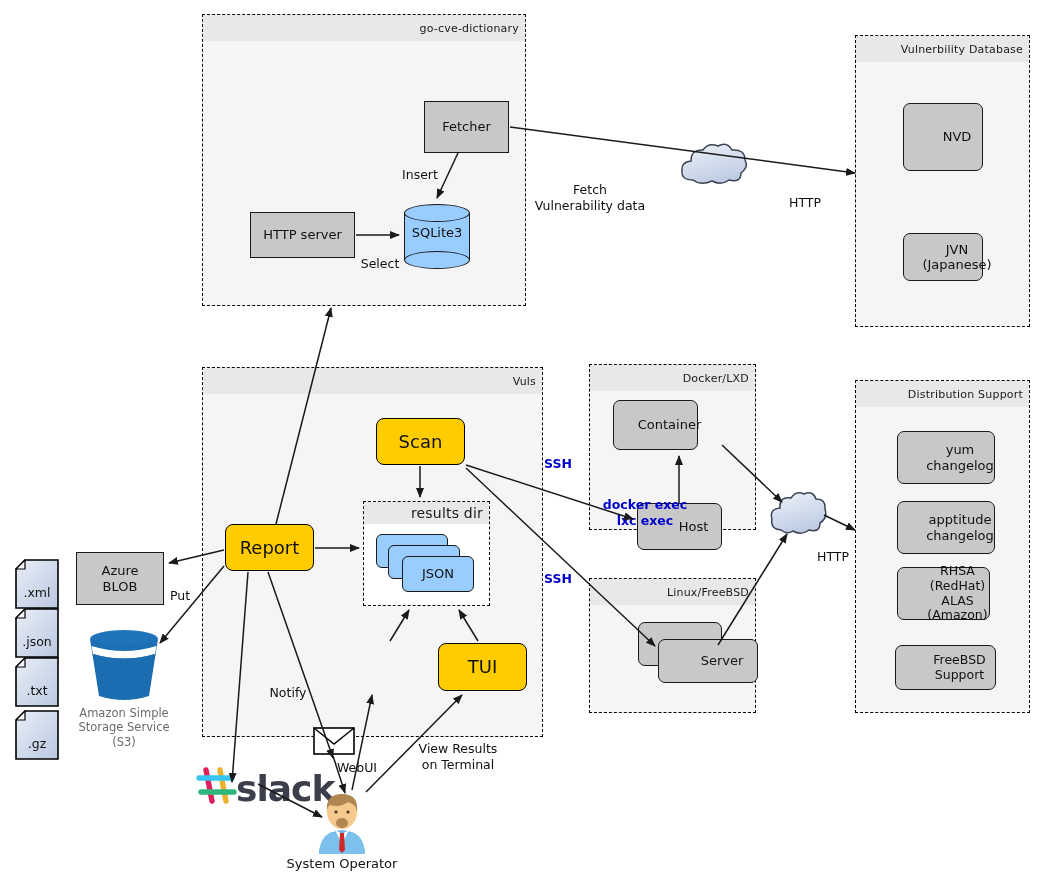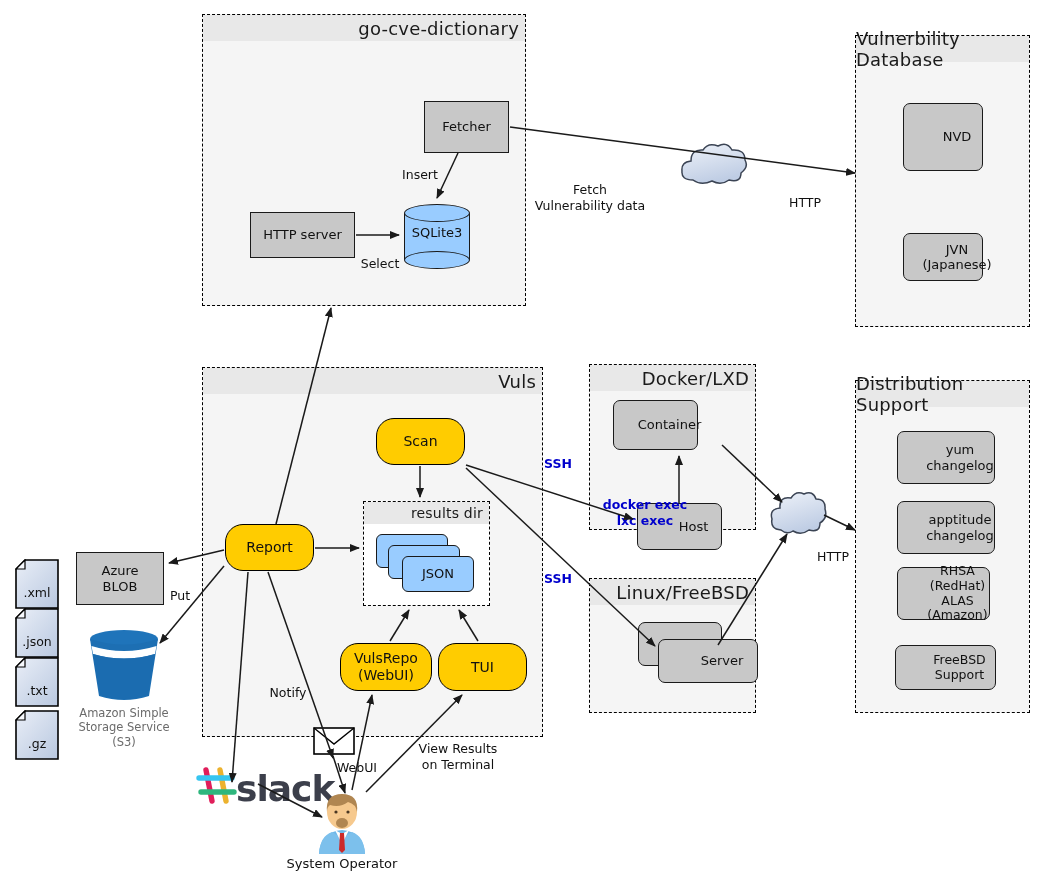--- a/index.html
+++ b/index.html
@@ -4,30 +4,30 @@
 <style>
   html,body{margin:0;padding:0;background:#ffffff;}
   body{font-family:"DejaVu Sans","Liberation Sans",sans-serif;}
   #stage{position:relative;width:1043px;height:887px;overflow:hidden;background:#fff;}
 
   
   .group{position:absolute;border:1.5px dashed #000;background:#f5f5f5;box-sizing:border-box;}
   .group > .ghead{
     position:absolute;left:0;right:0;top:0;height:26px;background:#e8e8e8;
     box-sizing:border-box;display:flex;align-items:center;justify-content:center;
-    font-size:18px;color:#1a1a1a;letter-spacing:.2px;
+    font-size:11px;color:#1a1a1a;letter-spacing:.2px;
   }
   .group.rightlabel > .ghead{justify-content:flex-end;padding-right:6px;}
 
   
   .node{position:absolute;box-sizing:border-box;display:flex;align-items:center;
         justify-content:center;text-align:center;line-height:1.18;font-size:13px;color:#111;}
   .gray{background:#c8c8c8;border:1.4px solid #1a1a1a;}
   .gray.r{border-radius:7px;padding-left:28px;}
-  .yellow{background:#ffcc00;border:1.5px solid #000;border-radius:18px;font-size:14px;}
+  .yellow{background:#ffcc00;border:1.5px solid #000;border-radius:8px;font-size:18px;}
   .blue{background:#99ccff;border:1.4px solid #1a1a1a;border-radius:6px;}
 
   
   .cyl{position:absolute;}
   .cyl .body{position:absolute;left:0;right:0;top:9px;bottom:0;background:#99ccff;
              border-left:1.4px solid #1a1a1a;border-right:1.4px solid #1a1a1a;}
   .cyl .top,.cyl .bot{position:absolute;left:0;right:0;height:18px;border-radius:50%;
              background:#99ccff;border:1.4px solid #1a1a1a;box-sizing:border-box;}
   .cyl .top{top:0;}
   .cyl .bot{bottom:-9px;}
@@ -96,24 +96,20 @@
   <div class="stackwrap" style="left:376px;top:534px;width:104px;height:62px;">
     <div class="node blue" style="left:0px;top:0px;width:72px;height:34px;"></div>
     <div class="node blue" style="left:12px;top:11px;width:72px;height:34px;"></div>
     <div class="node blue" style="left:26px;top:22px;width:72px;height:36px;">JSON</div>
   </div>
 
   <div class="node yellow" style="left:376px;top:418px;width:89px;height:47px;">Scan</div>
 
   <div class="node yellow" style="left:225px;top:524px;width:89px;height:47px;">Report</div>
 
-  <div class="node yellow" style="left:340px;top:643px;width:92px;height:48px;">
-    <span style="white-space:pre-line">VulsRepo
-(WebUI)</span>
-  </div>
   <div class="node yellow" style="left:438px;top:643px;width:89px;height:48px;">TUI</div>
 
   <div class="group rightlabel" style="left:589px;top:364px;width:167px;height:166px;">
     <div class="ghead">Docker/LXD</div>
   </div>
   <div class="node gray r" style="left:613px;top:400px;width:85px;height:50px;">Container</div>
   <div class="node gray r" style="left:637px;top:503px;width:85px;height:47px;">Host</div>
 
   <div class="group rightlabel" style="left:589px;top:578px;width:167px;height:135px;">
     <div class="ghead">Linux/FreeBSD</div>

